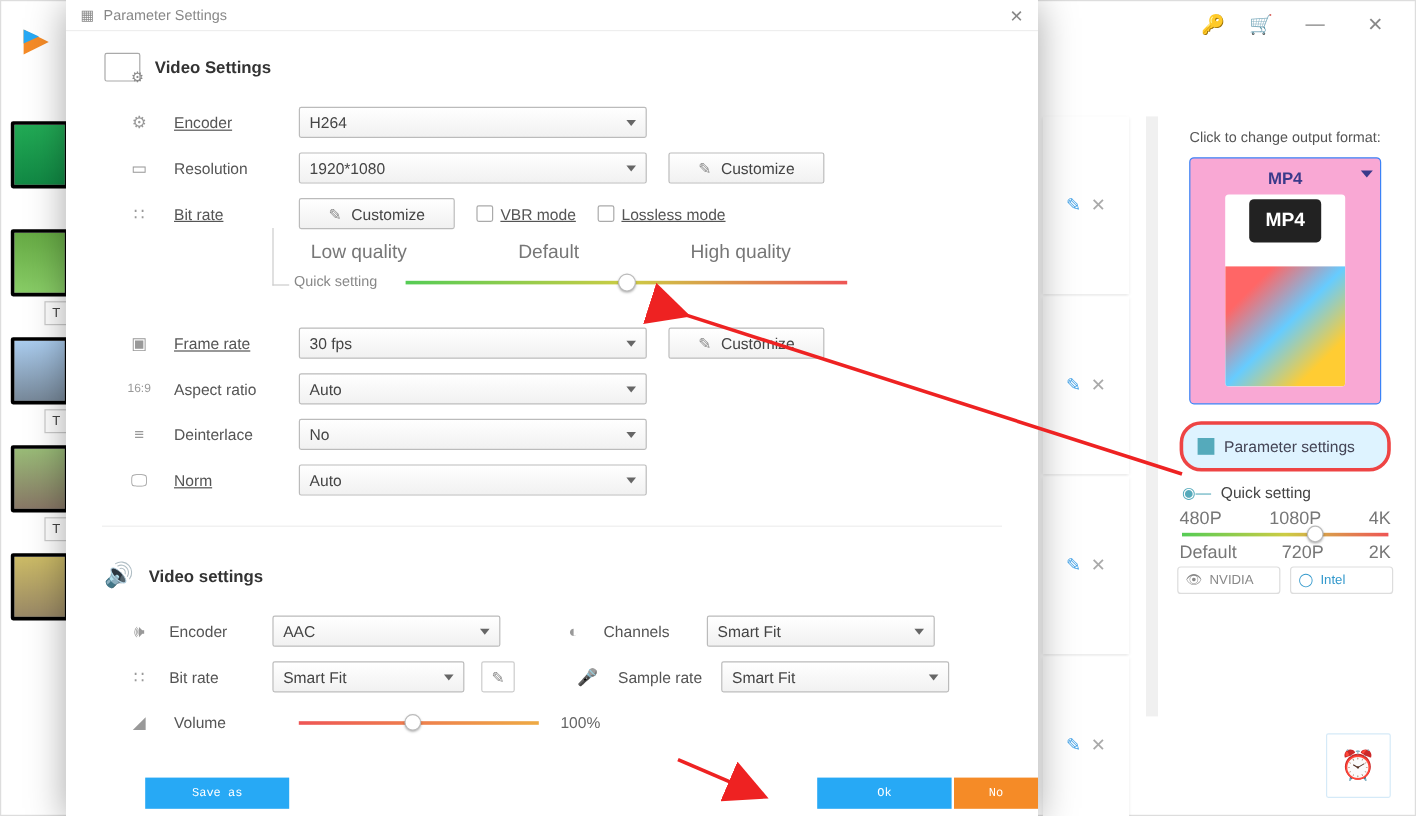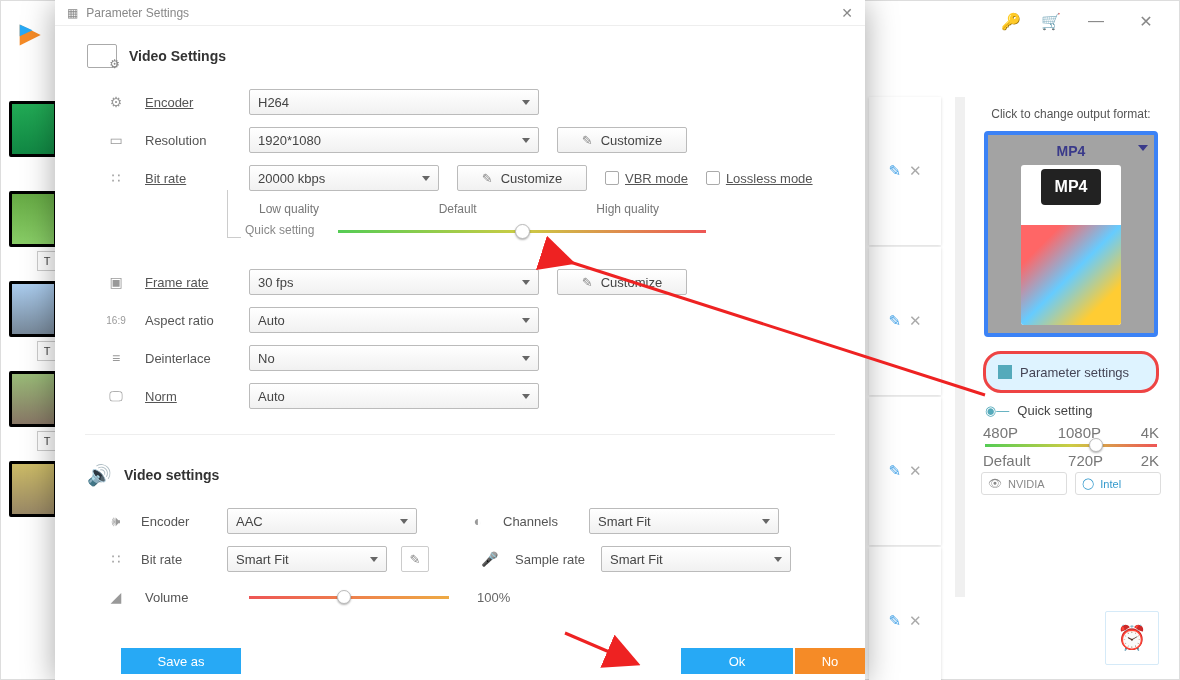--- a/index.html
+++ b/index.html
@@ -11,21 +11,21 @@
 .thumbs { position: absolute; left: 8px; top: 100px; width: 50px; }
 .thumb { width: 50px; height: 80px; margin-bottom: 10px; position: relative; }
 .thumb-img { width: 48px; height: 56px; border: 3px solid #000; border-radius: 2px; }
 .thumb-t { position:absolute; bottom:0; left:28px; width:20px; height:20px; background:#fff; border:1px solid #ccc; font-size:11px; text-align:center; line-height:18px; }
 .ti1{background:linear-gradient(#2a5,#184);} .ti2{background:linear-gradient(#6a4,#8c6);} .ti3{background:linear-gradient(#ace,#789);} .ti4{background:linear-gradient(#9b7,#876);} .ti5{background:linear-gradient(#cb6,#986);}
 .item-card { position:absolute; left:868px; width:72px; height:148px; background:#fff; box-shadow:0 1px 3px rgba(0,0,0,.15); display:flex; align-items:center; justify-content:center; gap:8px;}
 .ic1{top:96px;} .ic2{top:246px;} .ic3{top:396px;} .ic4{top:546px;}
 .edit-ic{color:#3fa1e8;font-size:15px;} .close-ic{color:#aaa;font-size:15px;}
 .right-panel { position:absolute; right:8px; top:96px; width:200px; height:500px; padding:10px; }
 .rp-title{color:#555;font-size:12px;text-align:center;margin-bottom:10px;}
-.format-box{width:174px;height:206px;background:#a3a3a3;border:4px solid #3b82f6;border-radius:4px;margin:0 auto;padding:8px;position:relative;}
+.format-box{width:160px;height:206px;background:#f9a8d4;border:1px solid #3b82f6;border-radius:4px;margin:0 auto;padding:8px;position:relative;}
 .format-label{color:#3a3a8a;font-size:14px;text-align:center;font-weight:bold;}
 .format-inner{width:100px;height:160px;margin:6px auto;background:#fff;border-radius:3px;overflow:hidden;position:relative;}
 .mp4-badge{position:absolute;top:4px;left:20px;width:60px;height:36px;background:#222;border-radius:4px;color:#fff;font-weight:bold;font-size:16px;display:flex;align-items:center;justify-content:center;}
 .balloons{position:absolute;bottom:0;left:0;width:100px;height:100px;background:linear-gradient(135deg,#f66 20%,#6cf 50%,#fc3 80%);}
 .dd-tri{position:absolute;right:6px;top:10px;width:0;height:0;border-left:5px solid transparent;border-right:5px solid transparent;border-top:6px solid #3a3a8a;}
 .param-btn{border:3px solid #e44;background:#def3ff;border-radius:18px;height:42px;margin:14px 2px 10px;display:flex;align-items:center;gap:8px;padding:0 12px;color:#445;}
 .slider-ic{width:14px;height:14px;display:inline-block;background:#5ab;}
 .qs-row{display:flex;align-items:center;gap:8px;color:#444;margin:6px 4px;}
 .qs-bar{position:relative;height:40px;margin:4px 2px 8px;}
 .qs-ticks{display:flex;justify-content:space-between;font-size:15px;color:#777;}
@@ -54,38 +54,38 @@
 .select{width:290px;height:26px;background:linear-gradient(#fff,#f1f1f1);border:1px solid #bbb;border-radius:2px;padding:0 8px;display:flex;align-items:center;position:relative;}
 .select.small{width:190px;}
 .select.med{width:190px;}
 .select .tri{position:absolute;right:8px;top:10px;width:0;height:0;border-left:4px solid transparent;border-right:4px solid transparent;border-top:5px solid #666;}
 .cust-btn{width:130px;height:26px;background:linear-gradient(#fff,#f1f1f1);border:1px solid #bbb;border-radius:2px;display:flex;align-items:center;justify-content:center;gap:8px;}
 .cust-btn .pen{color:#888;font-size:13px;}
 .chk{display:flex;align-items:center;gap:6px;}
 .chk-box{width:14px;height:14px;border:1px solid #aaa;border-radius:2px;}
 .chk-lbl{text-decoration:underline;color:#555;}
 .qs-sub{margin-left:64px;margin-top:4px;}
-.qs-labels{display:flex;justify-content:space-between;width:400px;margin-left:90px;color:#777;font-size:12px;}
+.qs-labels{display:flex;justify-content:space-between;width:400px;margin-left:90px;color:#777;font-size:16px;}
 .qs-slider{position:relative;width:368px;height:24px;margin-left:100px;margin-top:4px;}
 .qs-slider .line{position:absolute;top:10px;left:0;right:0;height:3px;background:linear-gradient(to right,#5c5,#cc4 50%,#e55);}
 .qs-slider .thumb{position:absolute;top:4px;left:48%;width:15px;height:15px;border-radius:50%;background:#fff;border:1px solid #bbb;box-shadow:0 1px 2px rgba(0,0,0,.3);}
 .qs-lbl{color:#888;font-size:12px;margin-left:76px;}
 .vline{position:absolute;left:172px;top:190px;width:1px;height:48px;background:#ccc;}
 .hline{position:absolute;left:172px;top:237px;width:14px;height:1px;background:#ccc;}
 .divider{height:1px;background:#eee;margin:24px 30px;}
 .aud-row{display:flex;gap:50px;}
 .aud-col{display:flex;align-items:center;gap:14px;}
 .aud-col .label{width:72px;}
 .vol-slider{position:relative;width:200px;height:20px;}
 .vol-slider .line{position:absolute;top:9px;left:0;right:0;height:3px;background:linear-gradient(to right,#e55,#ea4);}
 .vol-slider .thumb{position:absolute;top:3px;left:44%;width:14px;height:14px;border-radius:50%;background:#fff;border:1px solid #bbb;box-shadow:0 1px 2px rgba(0,0,0,.3);}
-.vol-val{margin-left:10px;color:#666;}
+.vol-val{color:#666;}
 .pen-box{width:28px;height:26px;border:1px solid #ccc;border-radius:2px;display:flex;align-items:center;justify-content:center;color:#888;}
 .dlg-footer{position:absolute;bottom:0;left:0;right:0;height:32px;display:flex;}
-.foot-btn{flex:0 0 120px;height:26px;display:flex;align-items:center;justify-content:center;color:#fff;font-size:13px;}
+.foot-btn{flex:0 0 120px;height:26px;display:flex;align-items:center;justify-content:center;color:#fff;font-size:10px;font-family:Liberation Mono, monospace;}
 .foot-save{background:#27a9f5;margin-left:66px;}
 .foot-spacer{flex:1;}
 .foot-ok{background:#27a9f5;flex:0 0 112px;}
 .foot-no{background:#f58b27;flex:0 0 70px;margin-left:2px;}
 
 .arrow-svg{position:absolute;z-index:30;pointer-events:none;}
 .logo-tri{position:absolute;left:14px;top:20px;width:28px;height:28px;}
 </style>
 </head>
 <body>
@@ -218,24 +218,20 @@
           <span class="tri"></span>
         </div>
       <div class="cust-btn">
           <span class="pen">✎</span>
           <span>Customize</span>
         </div>
     </div>
     <div class="row">
       <span class="row-ic">∷</span>
       <span class="label link">Bit rate</span>
-      <div class="select small">
-          <span>20000 kbps</span>
-          <span class="tri"></span>
-        </div>
       <div class="cust-btn">
           <span class="pen">✎</span>
           <span>Customize</span>
         </div>
       <div class="chk">
           <span class="chk-box"></span>
           <span class="chk-lbl">VBR mode</span>
         </div>
       <div class="chk">
           <span class="chk-box"></span>

